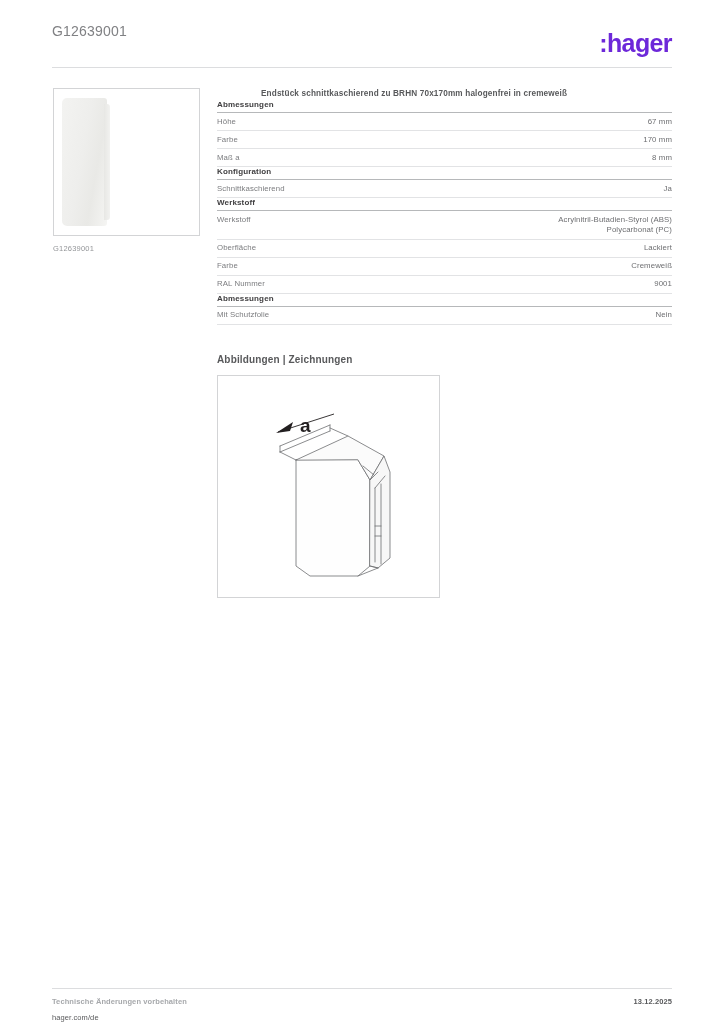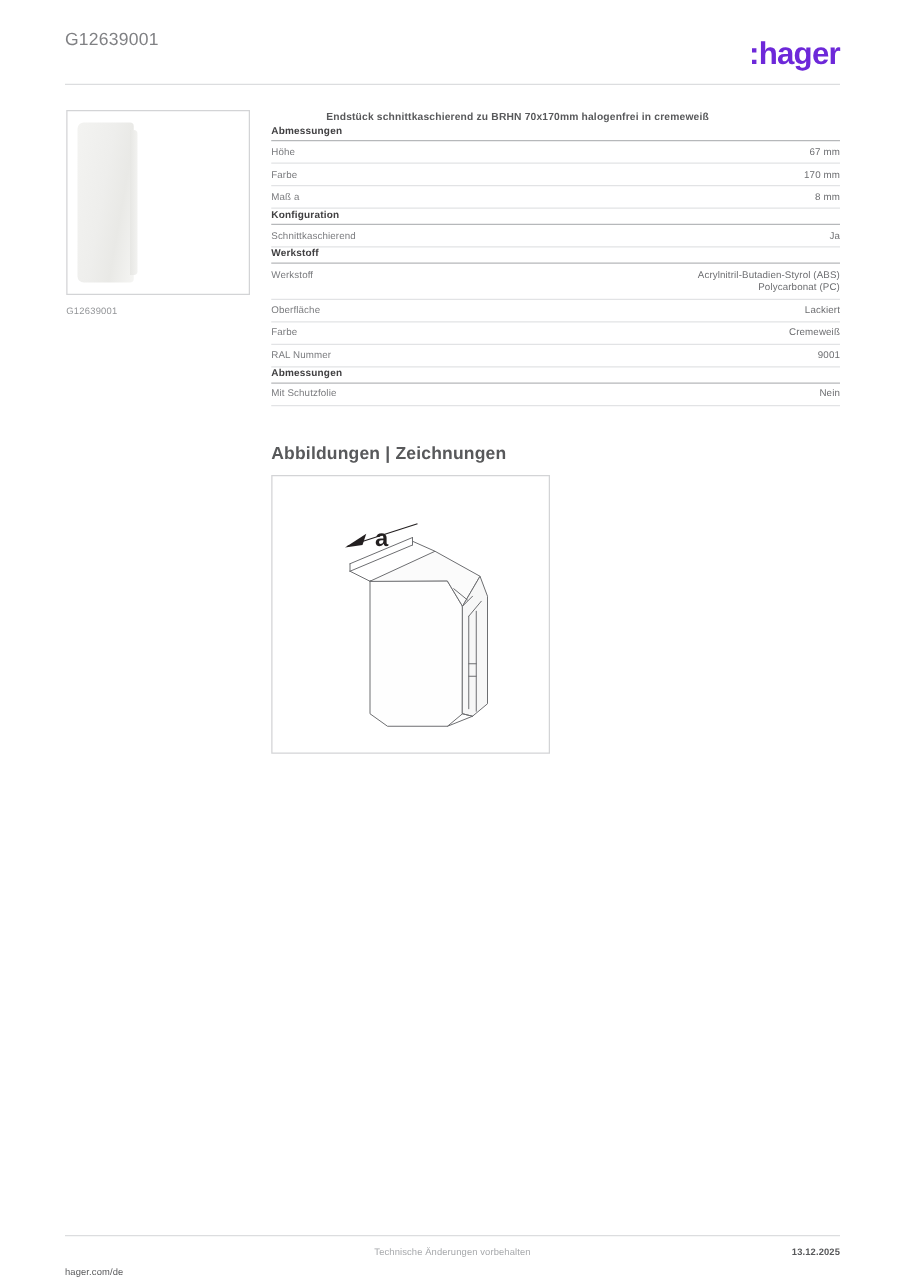--- a/index.html
+++ b/index.html
@@ -152,21 +152,21 @@
     color: #6d6e71;
     letter-spacing: 0.1px;
     line-height: 10.5px;
     text-align: right;
     flex: 1 1 auto;
     white-space: pre-line;
   }
 
   
   .draw-heading {
-    font-size: 14px;
+    font-size: 10px;
     font-weight: bold;
     color: #58595b;
     letter-spacing: 0.15px;
     margin-top: 29px;
   }
   .draw-box {
     position: relative;
     margin-top: 10px;
     width: 223px;
     height: 223px;
@@ -198,24 +198,25 @@
     font-size: 7.5px;
     font-weight: normal;
     color: #58595b;
     letter-spacing: 0.1px;
   }
   .footer-center {
     position: absolute;
     left: 0;
     right: 0;
     top: 0;
-    text-align: center;
+    text-align: left;
     font-size: 7.5px;
     color: #a6a8ab;
     letter-spacing: 0.1px;
+    font-weight: bold;
   }
   .footer-right {
     position: absolute;
     right: 0;
     top: 0;
     font-size: 7.5px;
     font-weight: bold;
     color: #58595b;
     letter-spacing: 0.1px;
   }

